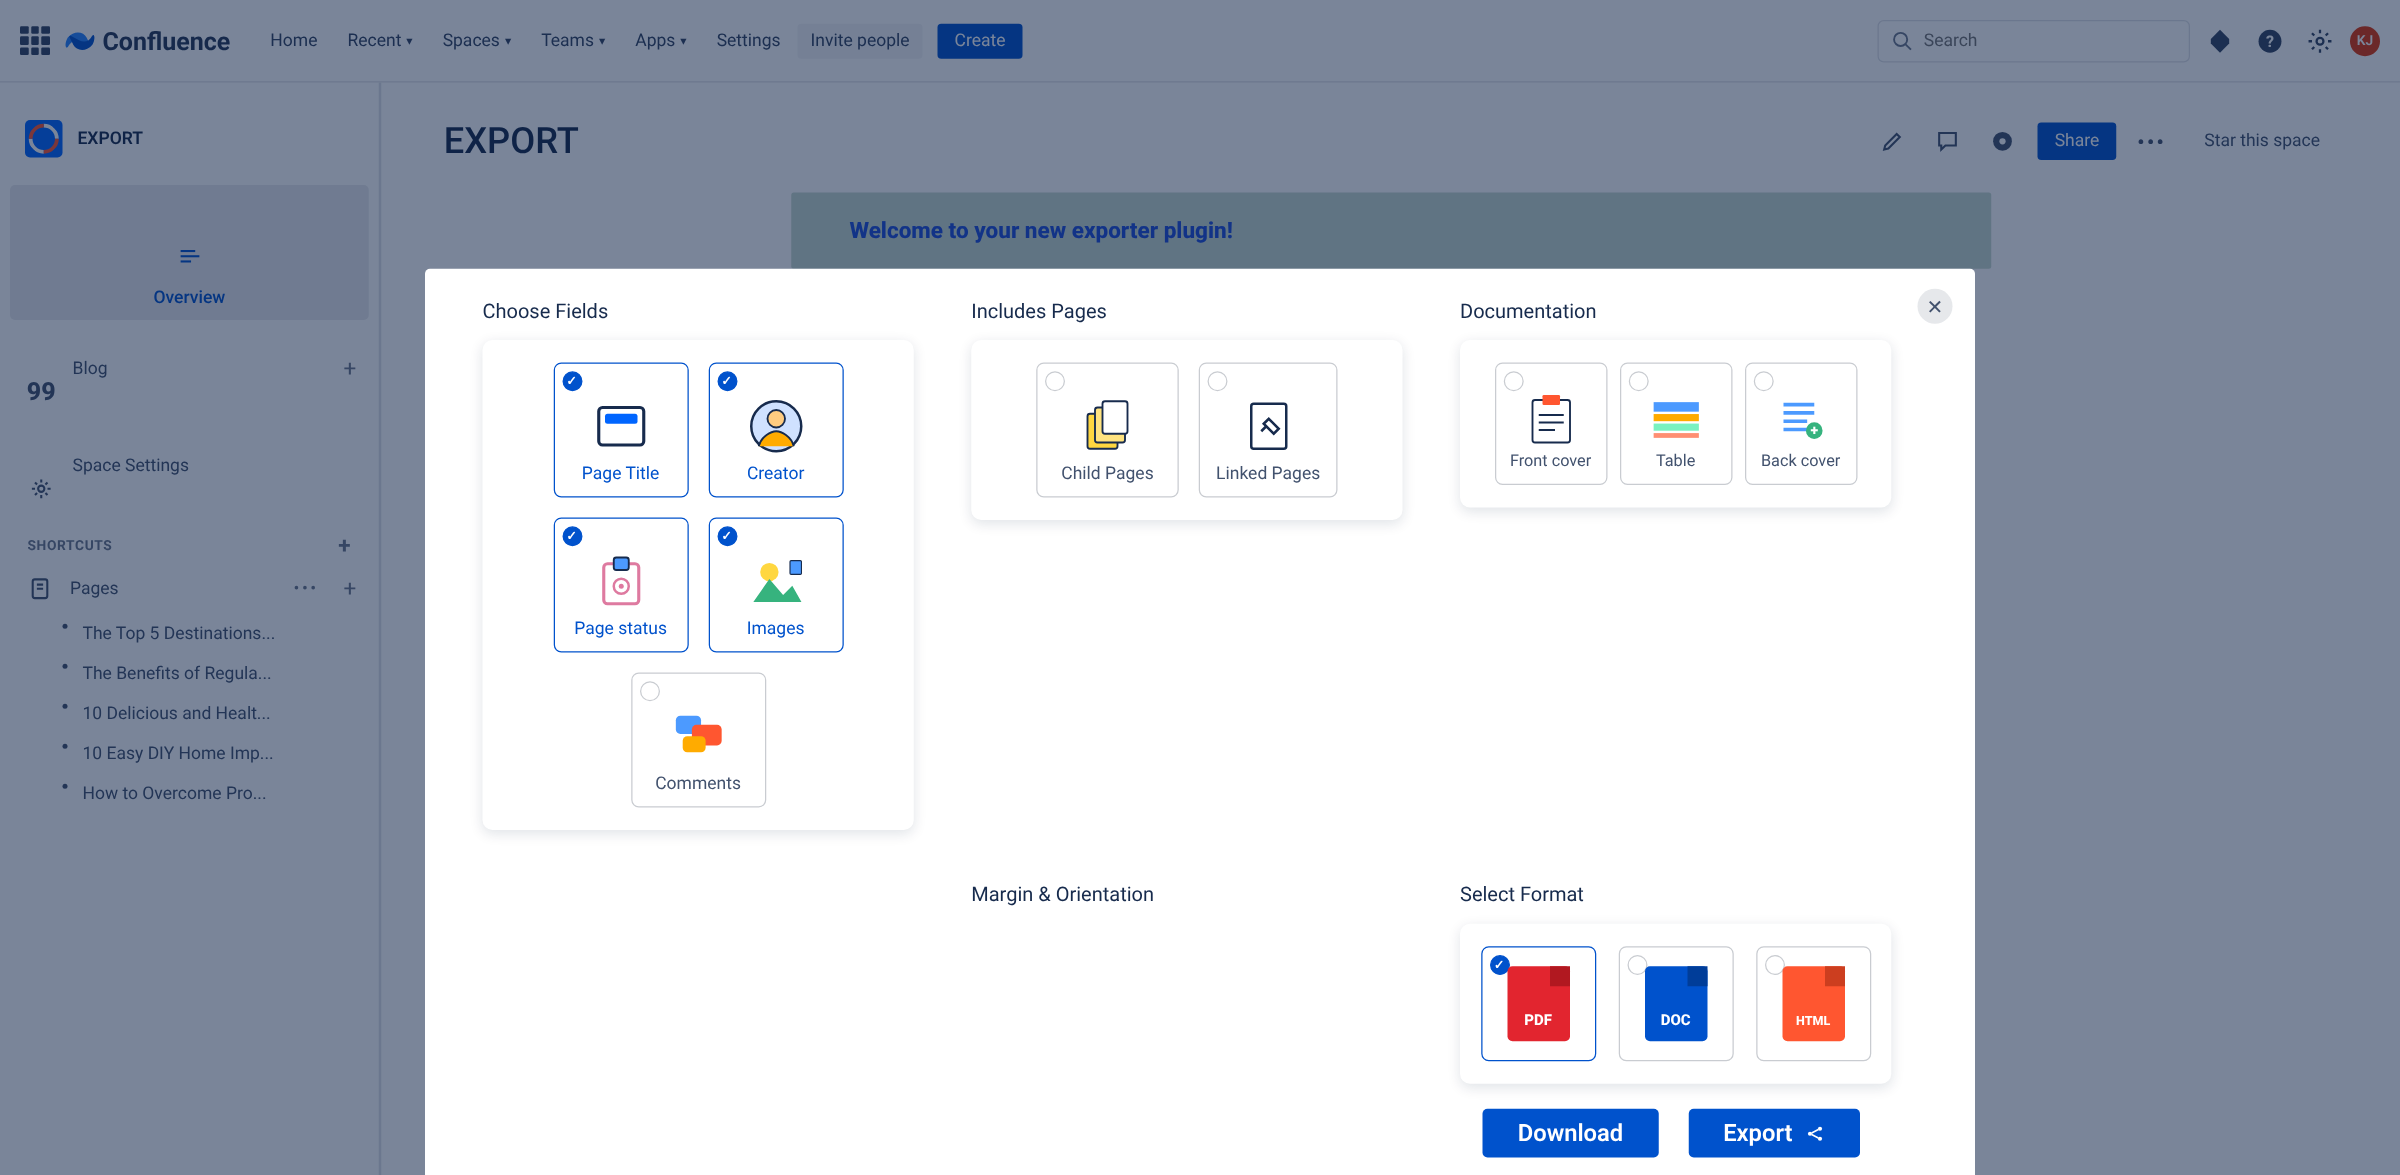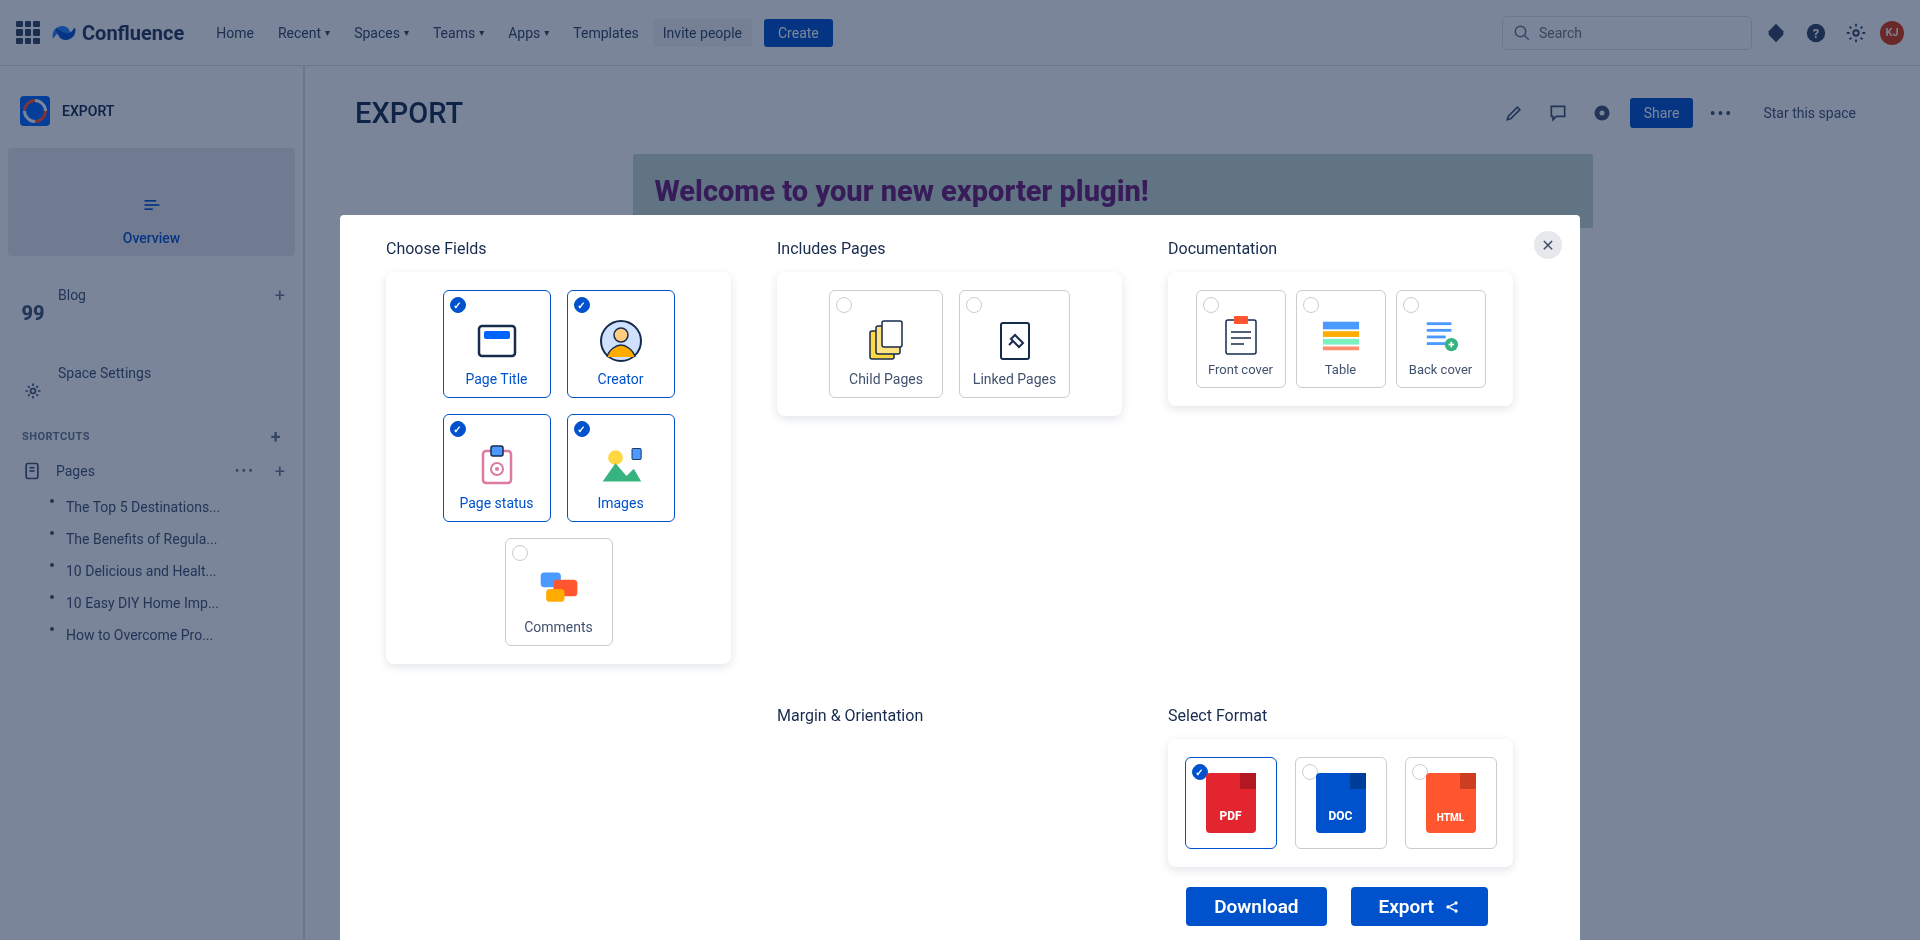--- a/index.html
+++ b/index.html
@@ -47,21 +47,21 @@
 
 .main { flex: 1; padding: 30px 50px; overflow: hidden; }
 .page-head { display: flex; align-items: center; margin-bottom: 24px; }
 .page-title { font-size: 29px; font-weight: 500; color: #172b4d; }
 .page-actions { margin-left: auto; display: flex; align-items: center; gap: 12px; }
 .pa-icon { width: 32px; height: 32px; display: flex; align-items: center; justify-content: center; color: #42526e; cursor: pointer; border-radius: 4px;}
 .share-btn { background: #0052cc; color: #fff; padding: 7px 14px; border-radius: 3px; font-size: 14px; cursor: pointer; }
 .star-btn { padding: 7px 14px; font-size: 14px; color: #42526e; background: #fff; border: none; cursor: pointer; border-radius: 3px; }
 .content { max-width: 960px; margin: 0 auto; }
 .welcome-box { background: #c7d9cf; padding: 20px 22px; border-radius: 2px; margin-bottom: 450px; }
-.welcome-box h2 { font-size: 29px; font-weight: 800; color: #701a75; }
+.welcome-box h2 { font-size: 18px; font-weight: 800; color: #1d4ed8; margin-left: 25px; }
 .custom-head { font-size: 16px; font-weight: 700; margin-bottom: 14px; }
 .custom-head .emoji { margin-right: 6px; }
 .bullets { padding-left: 6px; }
 .bullets li { display: flex; gap: 12px; padding: 6px 0; font-size: 16px; color: #172b4d; align-items: baseline;}
 .bullets li::before { content: '•'; font-size: 16px; }
 
 
 .overlay { position: absolute; inset: 0; background: rgba(9,30,66,0.54); display: flex; align-items: flex-start; justify-content: center; padding-top: 215px; }
 .modal { width: 1240px; background: #fff; border-radius: 4px; position: relative; padding: 24px 46px 28px 46px; }
 .modal-close { position: absolute; top: 16px; right: 18px; width: 28px; height: 28px; border-radius: 50%; background: #e6e8eb; color: #42526e; display: flex; align-items: center; justify-content: center; cursor: pointer; font-size: 16px;}
@@ -131,21 +131,21 @@
       </div>
     <div class="nav-link">
         <span>Teams</span>
         <span class="chev">▾</span>
       </div>
     <div class="nav-link">
         <span>Apps</span>
         <span class="chev">▾</span>
       </div>
     <div class="nav-link">
-        <span>Templates</span>
+        <span>Settings</span>
       </div>
     <div class="nav-link highlight">
         <span>Invite people</span>
       </div>
     <div class="create-btn"><span>Create</span></div>
   </div>
   <div class="spacer"></div>
   <div class="search-box">
     <svg class="search-icon" viewBox="0 0 24 24">
         <circle cx="10" cy="10" r="7" fill="none" stroke="currentColor" stroke-width="2"></circle>

